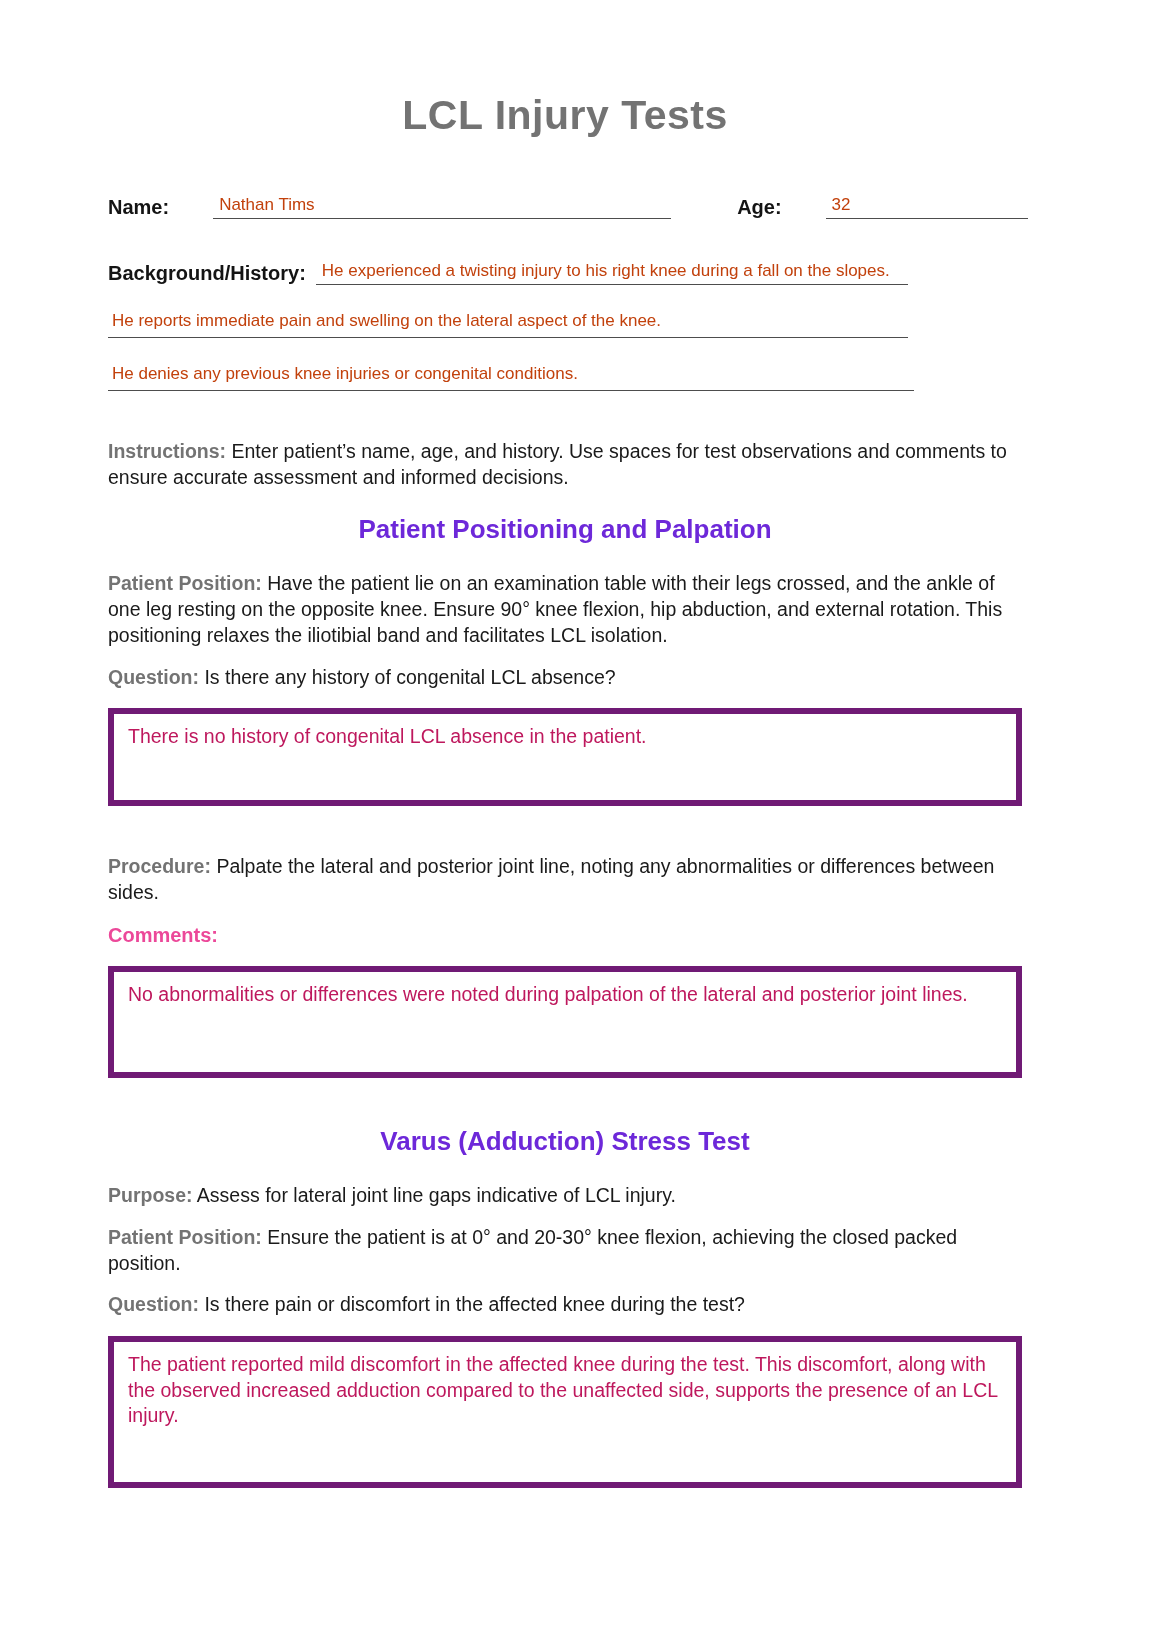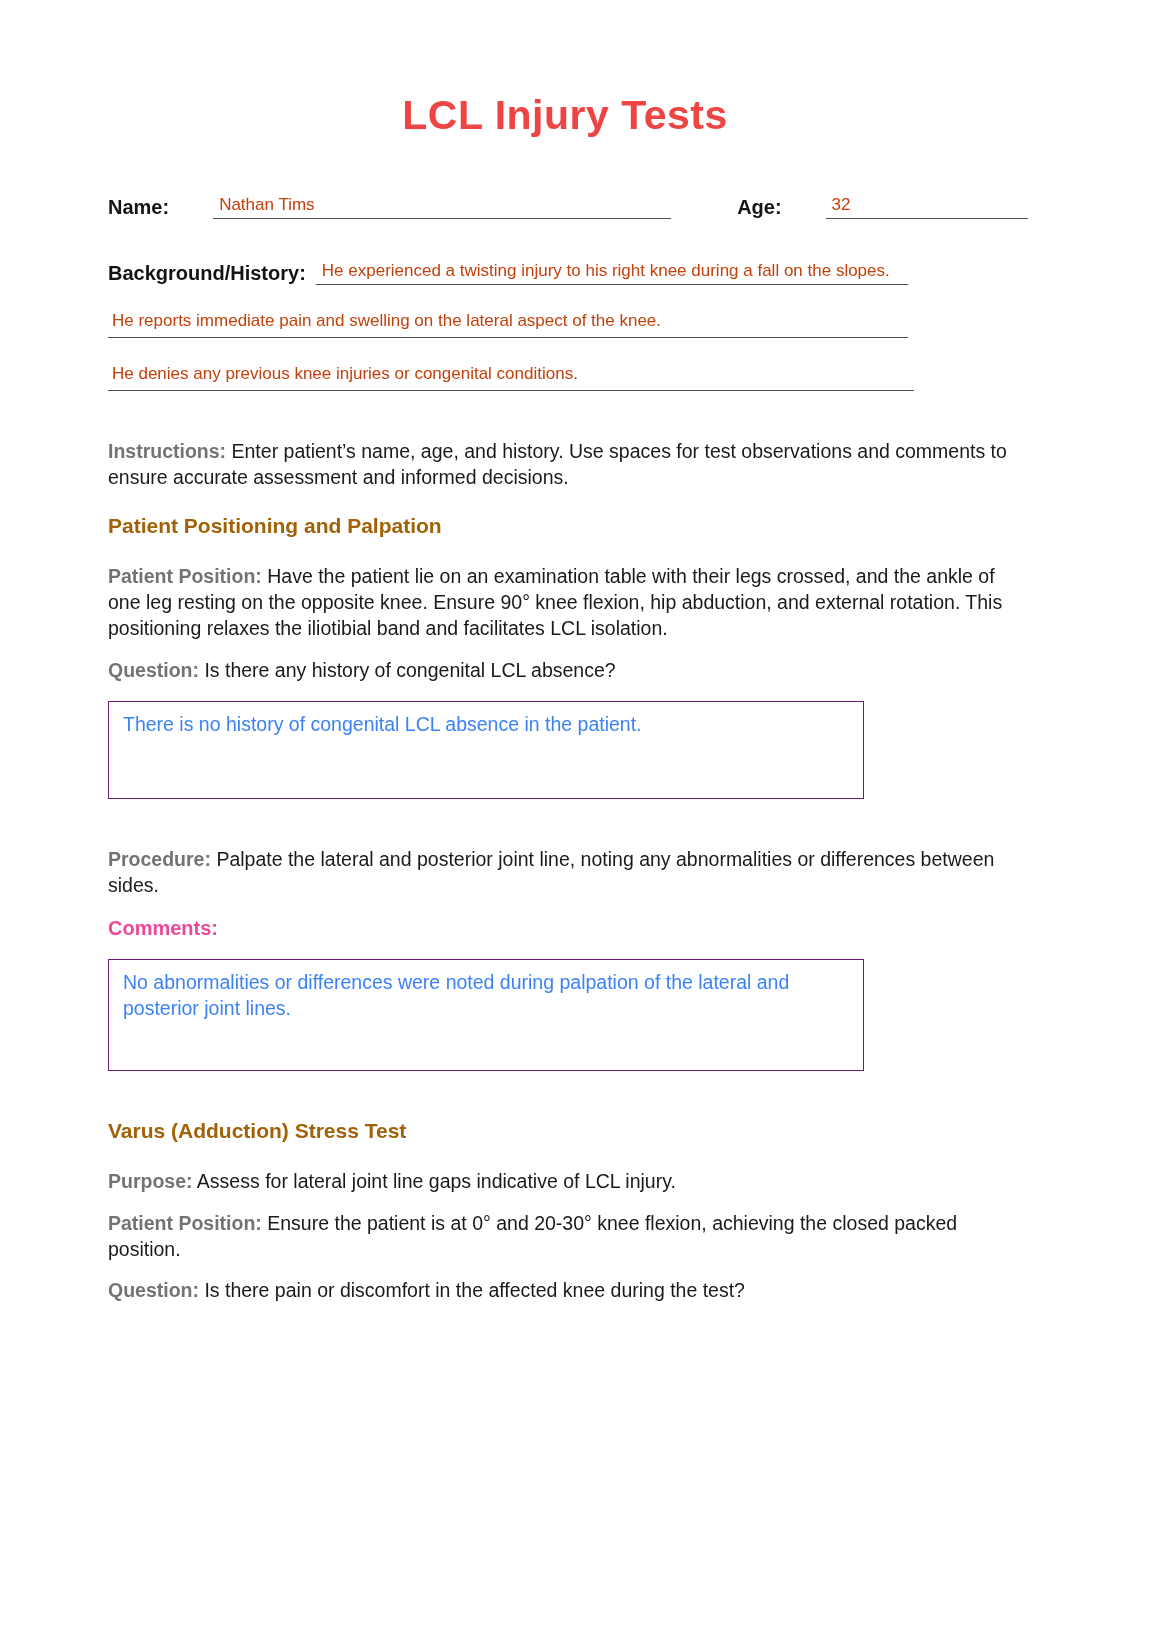--- a/index.html
+++ b/index.html
@@ -14,30 +14,31 @@
     width: 1176px;
     min-height: 1630px;
     padding: 92px 154px 40px 108px;
   }
   .title {
     text-align: center;
     font-size: 41px;
     font-weight: 700;
     letter-spacing: 0.5px;
     margin-bottom: 56px;
-    color: #ef4444;
+    color: #737373;
   }
   .lbl { font-weight: 700; font-size: 20px; white-space: nowrap; }
   .para { font-size: 19.5px; line-height: 1.32; margin-bottom: 16px; color: #1a1a1a; }
   .para b { color: #737373; }
   h2.section-heading {
-    font-size: 21px;
+    font-size: 26px;
     font-weight: 700;
-    color: #a16207;
+    color: #6d28d9;
     margin: 24px 0 26px 0;
+    text-align: center;
   }
   
   .fill {
     border-bottom: 1.5px solid #4d4d4d;
     padding: 0 0 3px 6px;
   }
   .fill-text { font-size: 17px; color: #c2410c; }
   .name-age-row {
     display: flex;
     align-items: flex-end;
@@ -59,26 +60,26 @@
   .hist-line {
     border-bottom: 1.5px solid #4d4d4d;
     padding: 0 0 6px 4px;
     margin-bottom: 26px;
     width: 100%;
   }
   .hist-line:last-child { width: 806px; }
   .spacer-lg { height: 22px; }
   
   .answer-box {
-    border: 1px solid #701a75;
-    width: 756px;
+    border: 6px solid #701a75;
+    width: 914px;
     padding: 10px 14px;
     font-size: 19.5px;
     line-height: 1.3;
-    color: #3b82f6;
+    color: #be185d;
     margin: 18px 0 48px 0;
     background: #fff;
   }
   .box-1 { min-height: 98px; }
   .box-2 { min-height: 112px; }
   .box-3 { min-height: 152px; }
   .question-para { margin-bottom: 16px; }
   .comments-lbl { font-size: 20px; font-weight: 700; margin-bottom: 16px; color:#ec4899; }
   .mt-section { margin-top: 34px; }
 </style>
@@ -128,14 +129,17 @@
   </div>
 
   <h2 class="section-heading mt-section">Varus (Adduction) Stress Test</h2>
 
   <p class="para"><b>Purpose:</b> <span>Assess for lateral joint line gaps indicative of LCL injury.</span></p>
 
   <p class="para"><b>Patient Position:</b> <span>Ensure the patient is at 0° and 20-30° knee flexion, achieving the closed packed position.</span></p>
 
   <p class="para question-para"><b>Question:</b> <span>Is there pain or discomfort in the affected knee during the test?</span></p>
 
+  <div class="answer-box box-3">
+    <span>The patient reported mild discomfort in the affected knee during the test. This discomfort, along with the observed increased adduction compared to the unaffected side, supports the presence of an LCL injury.</span>
+  </div>
 
 </div>
 
 </body></html>

